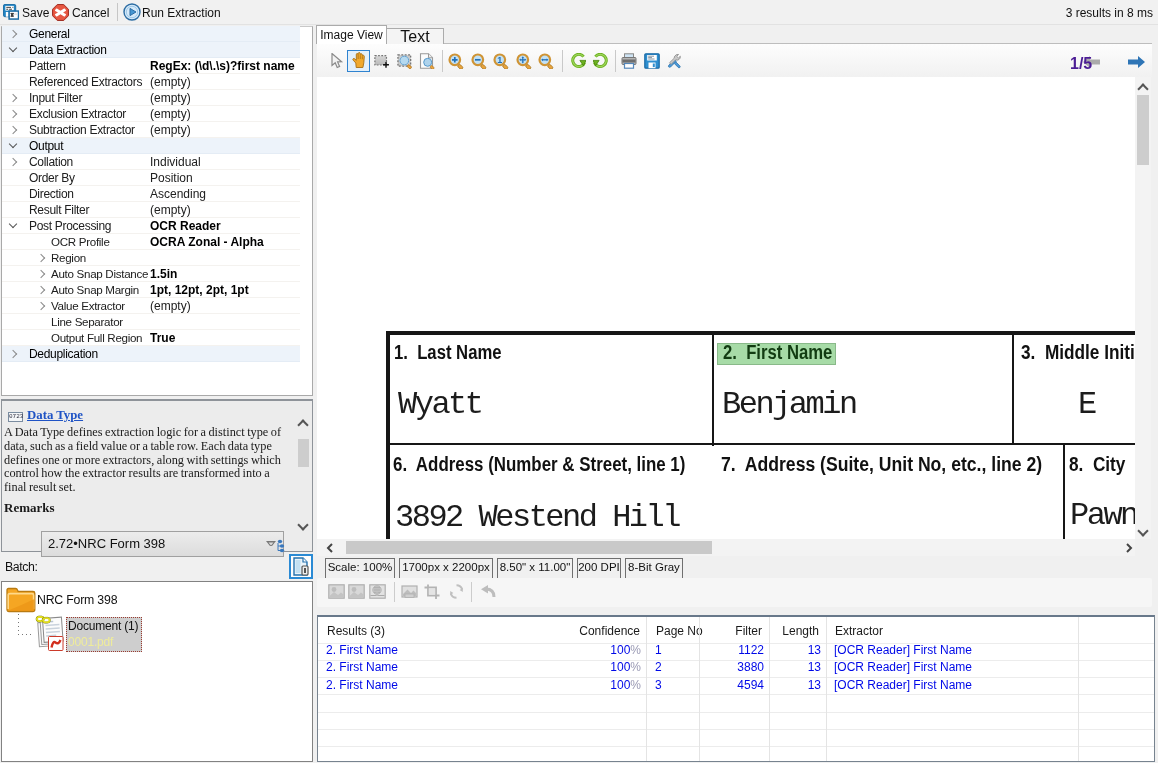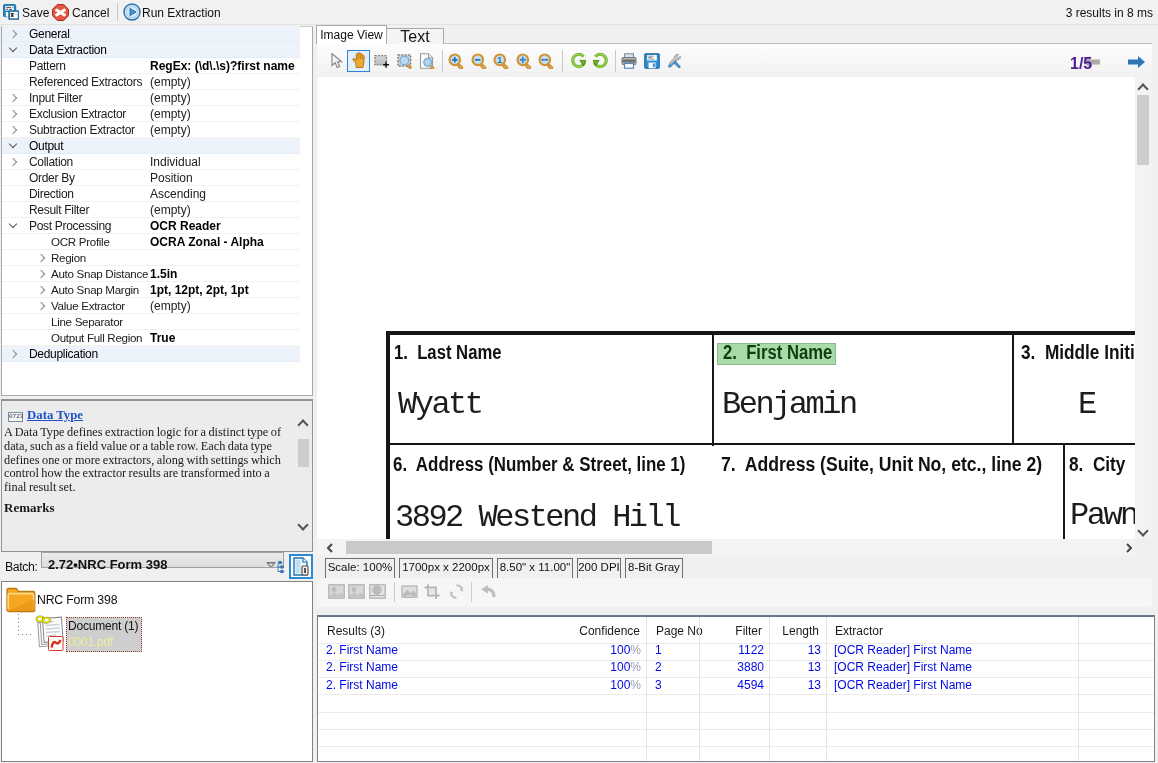--- a/index.html
+++ b/index.html
@@ -29,21 +29,21 @@
 #dtlink{position:absolute;left:25px;top:7px;font-size:12.8px;font-weight:bold;color:#1f53c5;text-decoration:underline;}
 #dticon{position:absolute;left:6px;top:11px;width:15px;height:10px;border:1px solid #7a8ca0;background:#f4f6f8;font-size:6px;line-height:8px;color:#334;font-family:"Liberation Mono",monospace;text-align:center;}
 #helpbox .rem{font-weight:bold;}
 #hbscroll{position:absolute;right:2px;top:2px;width:13px;height:147px;background:#ececec;}
 #hbthumb{position:absolute;left:1px;top:36px;width:11px;height:28px;background:#cdcdcd;}
 .scv{position:absolute;width:8px;height:8px;}
 .scv.up{border-left:2.5px solid #555;border-top:2.5px solid #555;transform:rotate(45deg);}
 .scv.dn{border-right:2.5px solid #555;border-bottom:2.5px solid #555;transform:rotate(45deg);}
 
 #batchlbl{position:absolute;left:5px;top:560px;font-size:12.3px;letter-spacing:-0.4px;color:#111;}
-#batchcombo{position:absolute;left:41px;top:552px;width:243px;height:16px;background:linear-gradient(#ececec,#dcdcdc);border:1px solid #a0a0a0;font-weight:bold;}
+#batchcombo{position:absolute;left:41px;top:531px;width:243px;height:26px;background:linear-gradient(#ececec,#dcdcdc);border:1px solid #a0a0a0;}
 #batchcombo .tx{position:absolute;left:6px;top:4px;font-size:13px;color:#111;}
 #docbtn{position:absolute;left:289px;top:554px;width:24px;height:25px;background:#fdfdfd;border:2px solid #2a8ad4;}
 
 #tree{position:absolute;left:1px;top:581px;width:312px;height:181px;background:#fff;border:1px solid #828282;}
 #tree .t1{position:absolute;left:35px;top:11px;font-size:12.3px;letter-spacing:-0.2px;color:#111;}
 #docsel{position:absolute;left:64px;top:35px;width:76px;height:35px;background:#cecece;border:1px dotted #9b3b30;}
 #docsel .a{position:absolute;left:1px;top:1px;font-size:12px;letter-spacing:-0.2px;color:#111;white-space:nowrap;}
 #docsel .b{position:absolute;left:1px;top:17px;font-size:12px;letter-spacing:-0.2px;color:#efec9a;white-space:nowrap;}
 .dot-v{position:absolute;left:16px;top:32px;width:1px;height:20px;background-image:linear-gradient(#777 25%,transparent 25%);background-size:1px 4px;}
 .dot-h{position:absolute;left:16px;top:52px;width:16px;height:1px;background-image:linear-gradient(90deg,#777 25%,transparent 25%);background-size:4px 1px;}

